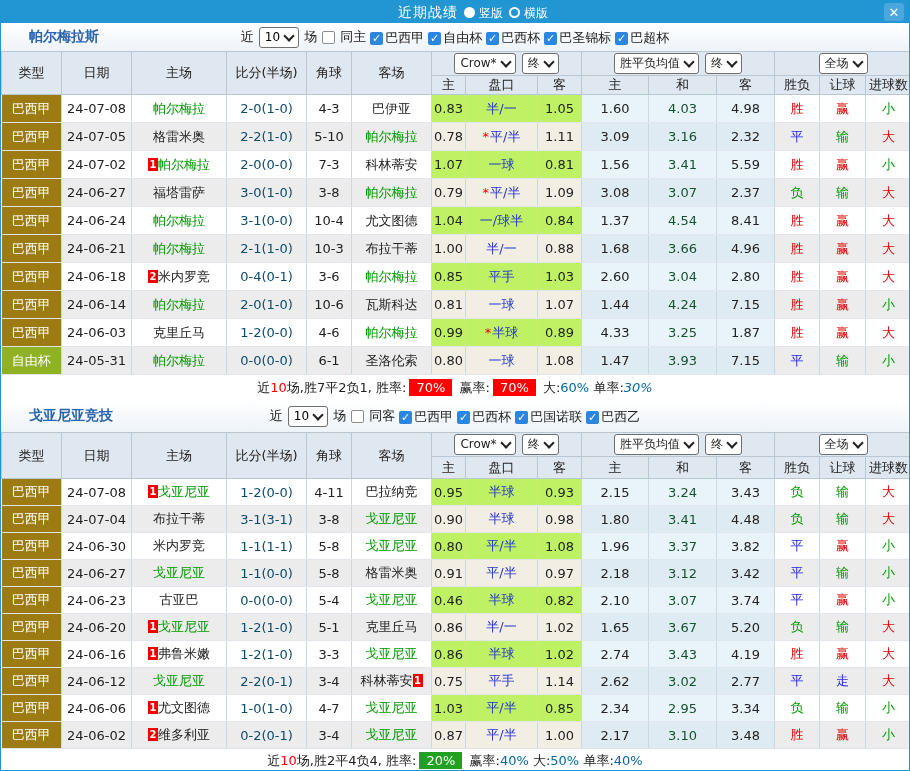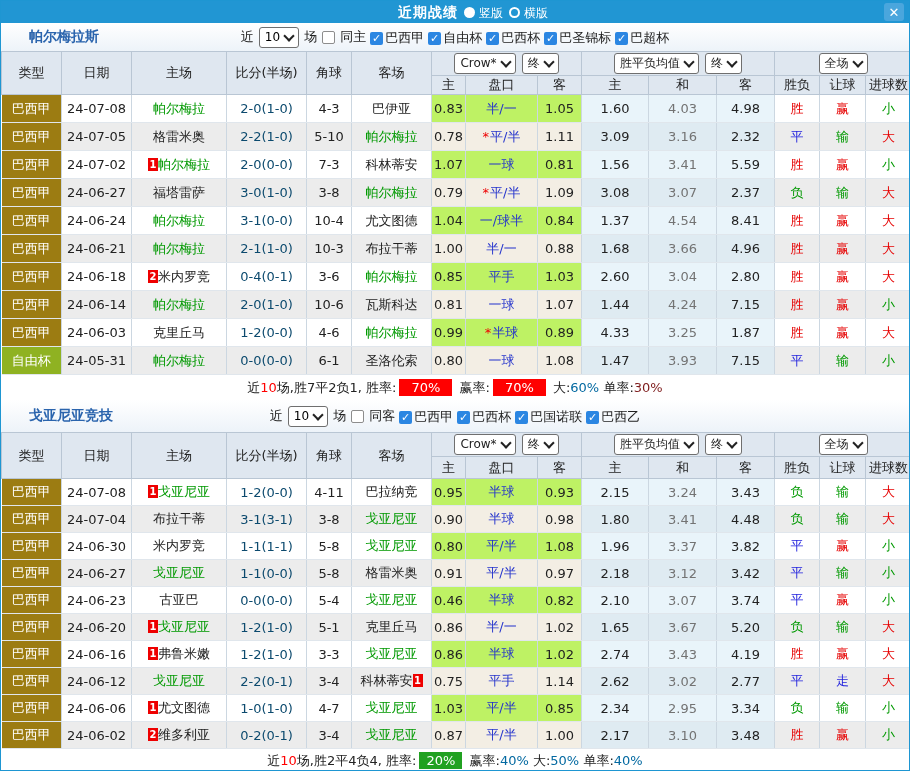--- a/index.html
+++ b/index.html
@@ -1,20 +1,20 @@
 <!DOCTYPE html>
 <html><head>
 <meta charset="utf-8">
 <style>
   html,body{margin:0;padding:0;background:#fff;}
   .window{width:910px;height:771px;box-sizing:border-box;border:1px solid #1e96d2;
     font-family:"DejaVu Sans","Liberation Sans",sans-serif;overflow:hidden;background:#fff;position:relative;}
   
   .titlebar{height:22px;background:#2196d3;display:flex;align-items:center;justify-content:center;position:relative;color:#fff;}
-  .win-title{font-weight:bold;font-size:14px;letter-spacing:1px;margin-left:36px;}
+  .win-title{font-weight:normal;font-size:14px;letter-spacing:1px;margin-left:36px;}
   .radio{display:inline-block;border-radius:50%;margin-left:6px;margin-right:4px;vertical-align:middle;}
   .radio.checked{width:11px;height:11px;background:#fff;}
   .radio.unchecked{width:7px;height:7px;border:2px solid #fff;background:transparent;}
   .radio-label{font-size:12px;color:#fff;}
   .close-btn{position:absolute;right:5px;top:2px;width:20px;height:18px;background:#4aa6dd;border-radius:3px;
     display:flex;align-items:center;justify-content:center;cursor:pointer;}
   .close-x{color:#fff;font-size:13px;font-weight:bold;line-height:1;}
   
   .section-head{position:relative;display:flex;align-items:center;justify-content:center;
     background:linear-gradient(#ffffff,#edf3f9);}
@@ -46,29 +46,29 @@
   td.c-crow{background:#bef264;} tbody tr:nth-child(even) td.c-crow{background:#f3eee4;}
   td.c-avg{background:#e9f4fa;} tbody tr:nth-child(even) td.c-avg{background:#dfebf2;}
   td.t-gold{background:#9c7c12 !important;color:#fff;}
   td.t-green{background:#8fb222 !important;color:#fff;}
   .tm-green{color:#009900;}
   .badge{display:inline-block;background:#ee0000;color:#fff;font-size:10px;font-weight:bold;
     width:10px;height:13px;line-height:13px;text-align:center;vertical-align:1px;}
   .score{color:#0c4a6e;}
   .hc-star{color:#ee0000;margin-right:1px;}
   .hc-text{color:#2433cc;}
-  .avg-draw{color:#737373;}
+  .avg-draw{color:#14532d;}
   .c-red{color:#e60000;} .c-blue{color:#2222dd;} .c-green{color:#009900;}
   
   .summary{display:flex;align-items:center;justify-content:center;font-size:13px;color:#222;background:#fff;}
   .sec0 .summary{height:25px;} .sec1 .summary{height:23px;}
   .summary span{white-space:pre-wrap;}
-  .badge-red{background:#ff0000;color:#fff;padding:1px 12px;margin:0 3px;}
+  .badge-red{background:#ff0000;color:#fff;padding:1px 7px;margin:0 3px;}
   .badge-green{background:#21a121;color:#fff;padding:1px 7px;margin:0 3px;}
-  .sum-red{color:#ff0000;} .sum-blue{color:#0369a1;} .sum-green{color:#7f1d1d;}
+  .sum-red{color:#ff0000;} .sum-blue{color:#0369a1;} .sum-green{color:#0369a1;font-style:italic;}
 </style>
 </head>
 <body>
 
 <div class="window">
   <div class="titlebar">
     <div class="titlebar-center">
       <span class="win-title">近期战绩</span><span class="radio checked"></span><span class="radio-label">竖版</span><span class="radio unchecked"></span><span class="radio-label">横版</span>
     </div>
     <div class="close-btn">

